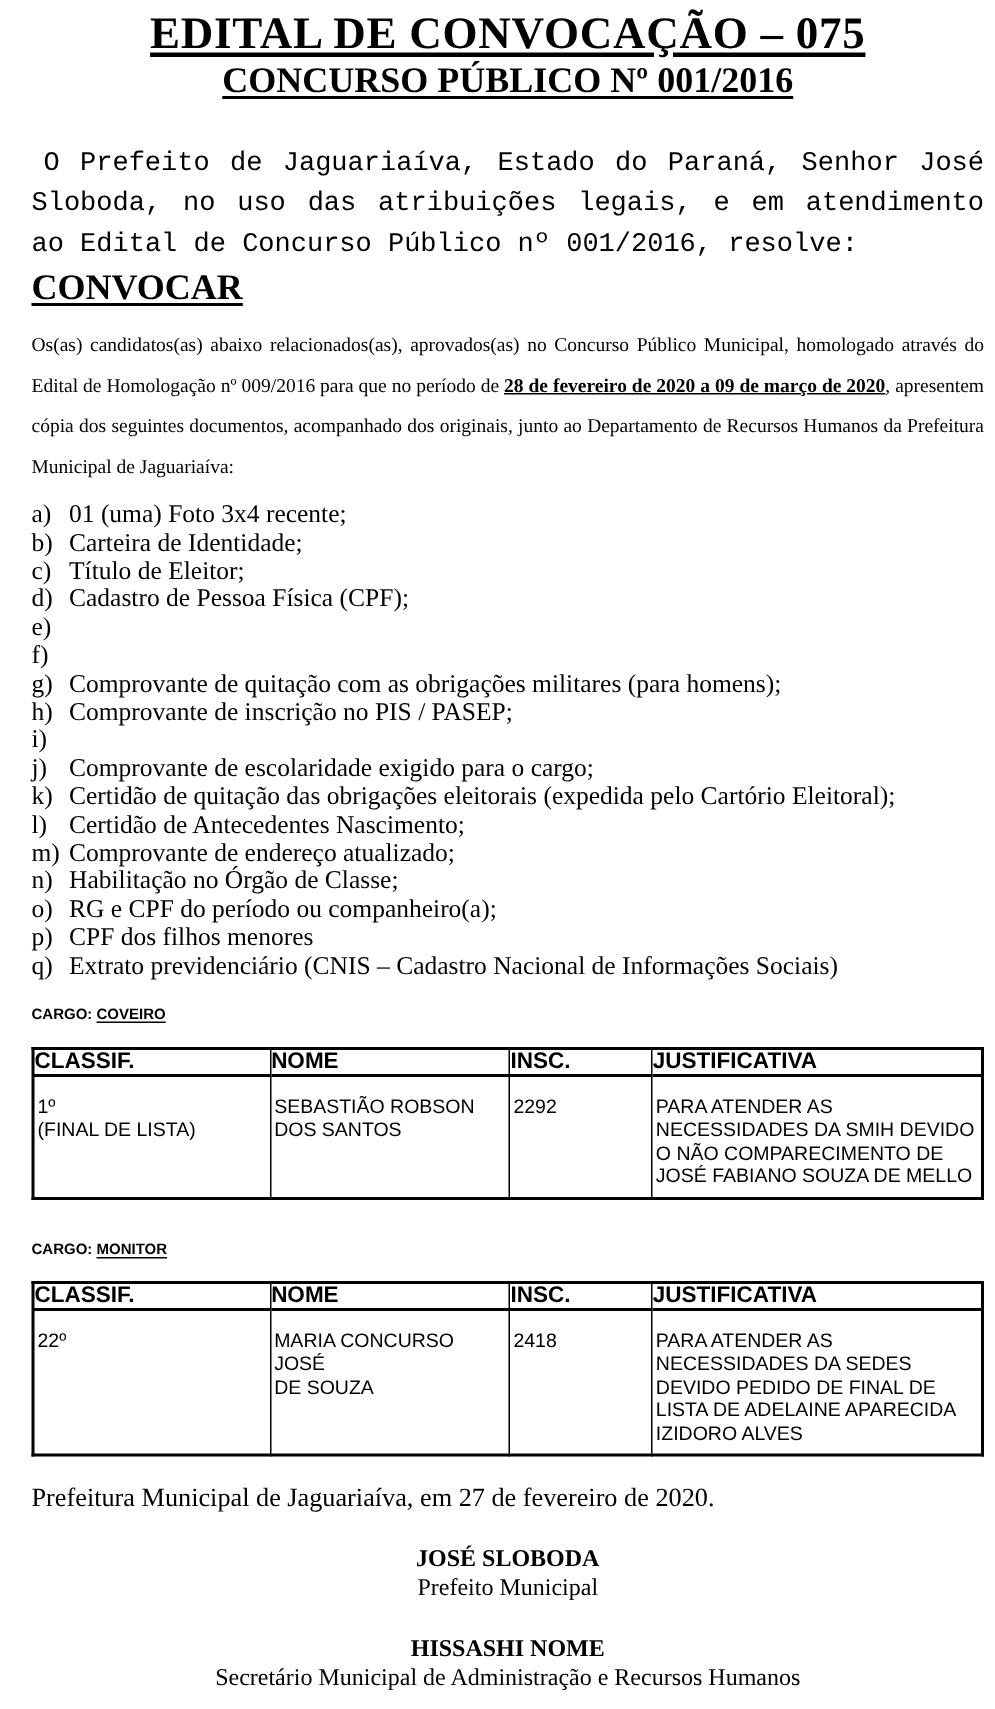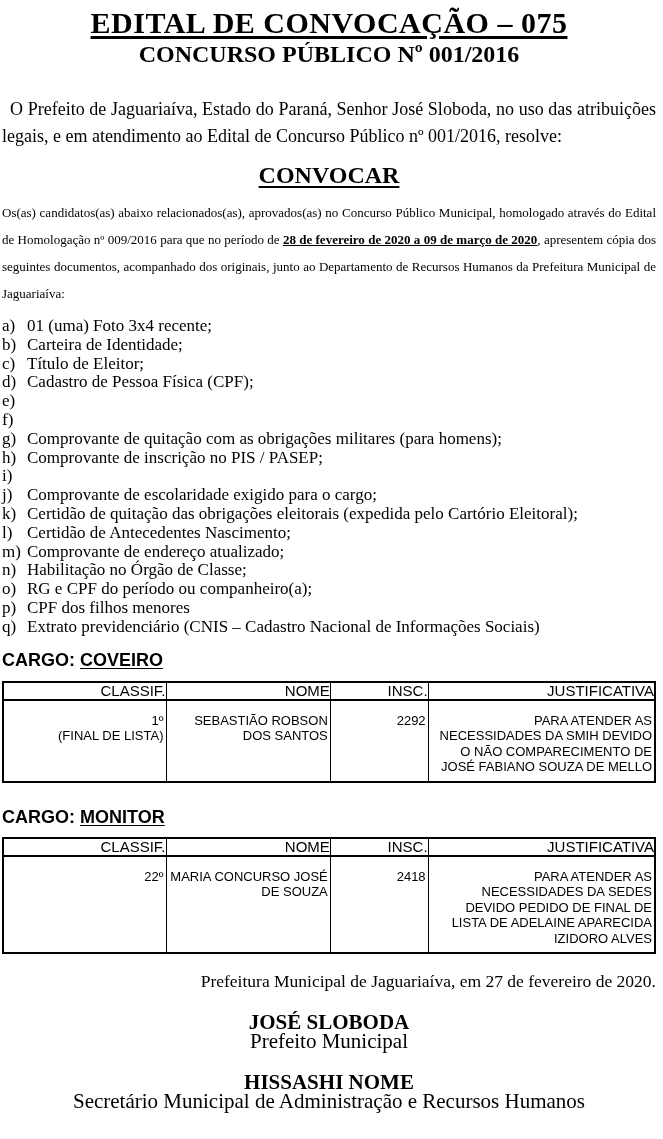--- a/index.html
+++ b/index.html
@@ -4,54 +4,55 @@
 <style>
   * { margin: 0; padding: 0; box-sizing: border-box; }
   html, body { background: #ffffff; }
   .page {
     position: relative;
     width: 663px;
     height: 1139px;
     background: #ffffff;
     color: #000000;
     font-family: "Liberation Serif", serif;
-    padding: 6px 7px 0 2px;
+    padding: 6px 7px 0 21px;
     overflow: hidden;
   }
   .title {
     font-size: 30px;
     line-height: 34px;
     font-weight: bold;
     text-align: center;
     text-decoration: underline;
     text-decoration-thickness: 3px;
     text-underline-offset: 3px;
     letter-spacing: 0.5px;
   }
   .subtitle {
     font-size: 24px;
     line-height: 28px;
     font-weight: bold;
     text-align: center;
+    text-decoration: underline;
     text-decoration-thickness: 2px;
     text-underline-offset: 3px;
   }
   .intro {
     margin-top: 28px;
     font-size: 18px;
     line-height: 27px;
     text-align: justify;
     text-indent: 8px;
+    font-family: Liberation Mono, monospace;
   }
   .convocar-heading {
-    margin-top: 10px;
     font-size: 24px;
     line-height: 30px;
     font-weight: bold;
-    text-align: center;
+    text-align: left;
     text-decoration: underline;
     text-decoration-thickness: 2px;
     text-underline-offset: 3px;
   }
   .callup {
     margin-top: 9px;
     font-size: 13px;
     line-height: 27px;
     text-align: justify;
   }
@@ -60,66 +61,66 @@
     margin-top: 10px;
     list-style: none;
     font-size: 17px;
     line-height: 18.8px;
   }
   .doc-list li { display: flex; }
   .doc-list .marker { flex: 0 0 25px; width: 25px; }
   .cargo {
     font-family: "Liberation Sans", sans-serif;
     font-weight: bold;
-    font-size: 18px;
+    font-size: 10px;
     line-height: 16px;
   }
   .cargo-1 { margin-top: 15px; }
   .cargo-2 { margin-top: 26px; }
   .cargo-name { text-decoration: underline; text-underline-offset: 2px; }
   table {
     width: 100%;
     border-collapse: collapse;
     border: 2px solid #000;
     font-family: "Liberation Sans", sans-serif;
     table-layout: fixed;
   }
   .table-1 { margin-top: 13px; }
   .table-2 { margin-top: 12px; }
   col.c-classif { width: 25%; }
   col.c-nome    { width: 25.2%; }
   col.c-insc    { width: 15%; }
   col.c-just    { width: 34.8%; }
   thead td {
-    font-weight: normal;
+    font-weight: bold;
     font-size: 15px;
     line-height: 16px;
-    text-align: right;
+    text-align: left;
     border: 1px solid #000;
     border-bottom: 2px solid #000;
     padding: 0;
   }
   tbody td {
     font-size: 13px;
     line-height: 15.5px;
-    text-align: right;
+    text-align: left;
     vertical-align: top;
     border: 1px solid #000;
     padding: 12px 2px 6px;
     white-space: pre-line;
   }
   .table-1 tbody tr { height: 80px; }
   .table-2 tbody tr { height: 96px; }
   .date-line {
     margin-top: 18px;
-    text-align: right;
+    text-align: left;
     font-size: 17.5px;
     line-height: 18px;
   }
-  .sig { text-align: center; font-size: 21px; line-height: 19px; }
+  .sig { text-align: center; font-size: 16px; line-height: 19px; }
   .sig-1 { margin-top: 23px; }
   .sig-2 { margin-top: 22px; }
   .sig-name { font-weight: bold; }
 </style>
 </head>
 <body>
 
 <div class="page">
 
   <h1 class="title">EDITAL DE CONVOCAÇÃO – 075</h1>

